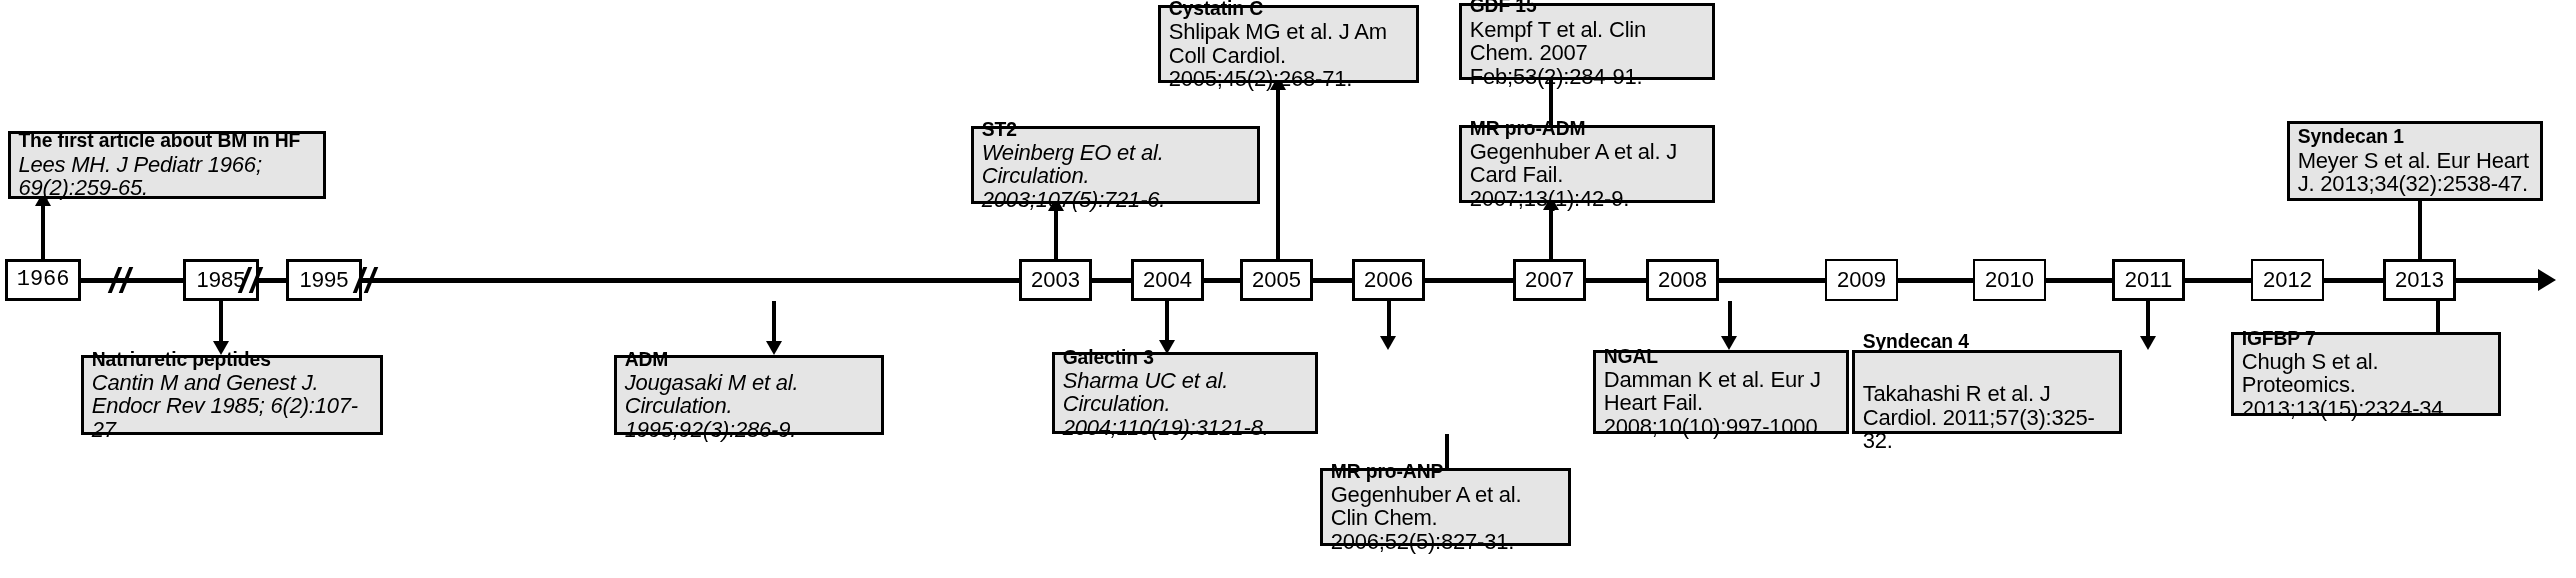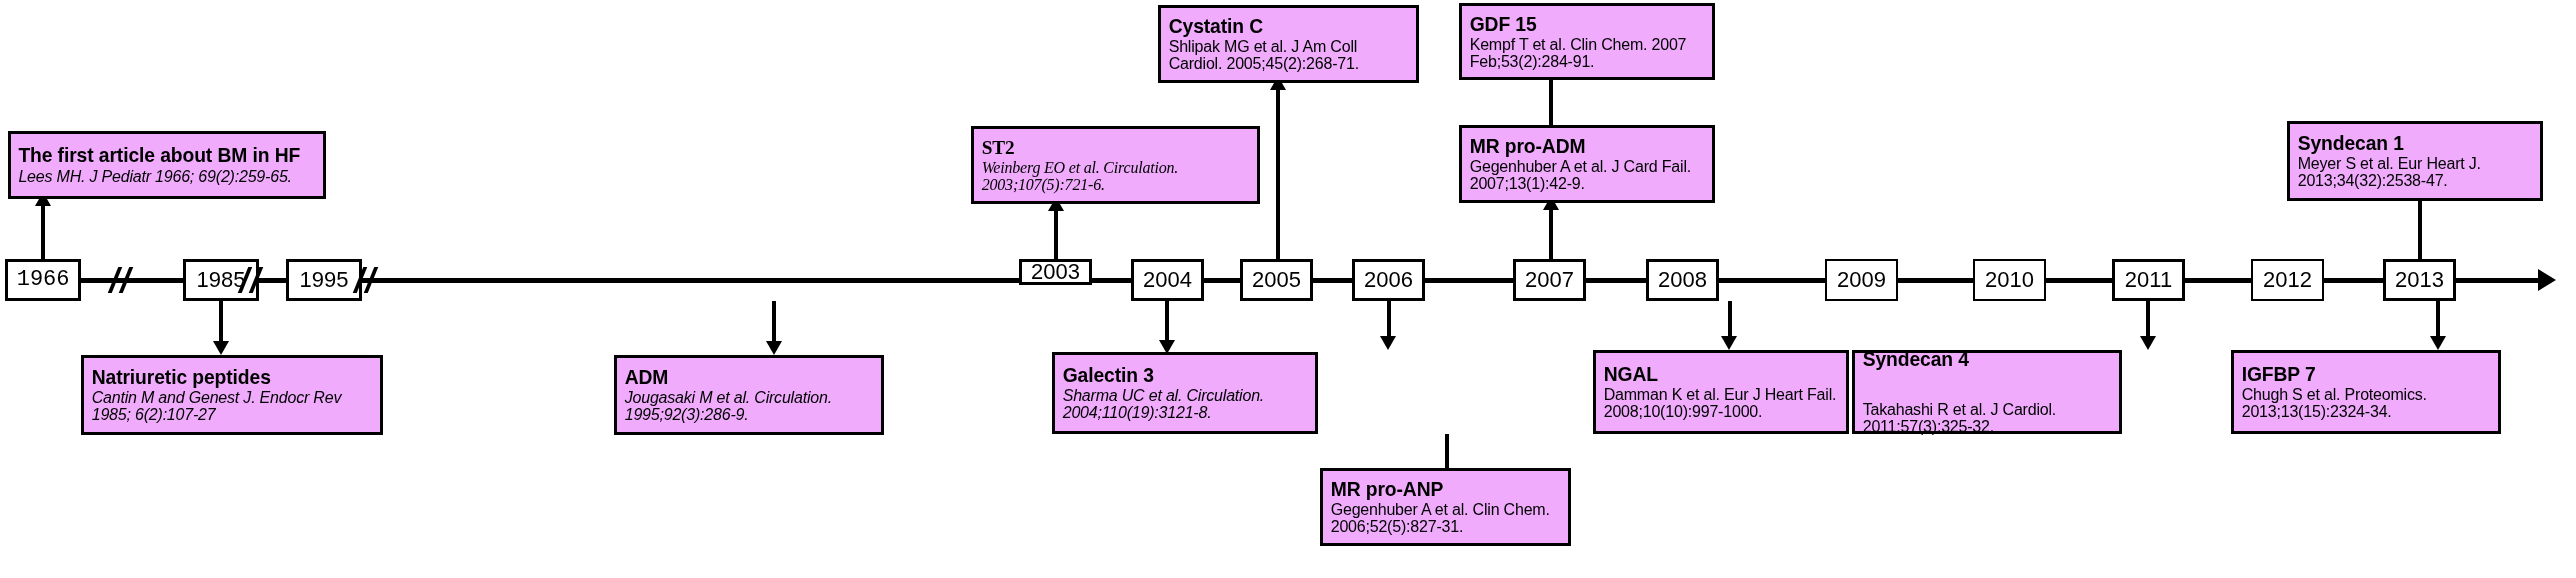--- a/index.html
+++ b/index.html
@@ -4,36 +4,36 @@
 <style>
   html,body{margin:0;padding:0;background:#ffffff;}
   body{width:2576px;height:578px;font-family:"Liberation Sans",sans-serif;color:#000;}
   #stage{position:relative;width:2576px;height:578px;overflow:hidden;background:#fff;}
 
   
   .cbox{
     position:absolute;
     box-sizing:border-box;
     border:3.2px solid #000;
-    background:#f0abfc;
+    background:#e5e5e5;
     padding:5.1px 6.4px 3.9px 7.7px;
     display:flex;
     flex-direction:column;
     justify-content:center;
     z-index:5;
   }
   .cbox .ttl{
     font-weight:bold;
     font-size:19.3px;
     line-height:1.03;
     letter-spacing:-0.1px;
     white-space:nowrap;
   }
   .cbox .cite{
-    font-size:16px;
+    font-size:22px;
     line-height:1.07;
     letter-spacing:-0.2px;
     margin-top:1.3px;
   }
   .cbox .cite.ital{font-style:italic;}
 
   
   .axis-line{
     position:absolute;
     height:4.5px;
@@ -99,21 +99,21 @@
 
 <div id="stage">
 
   <div class="cbox" style="left:7.7px; top:131px; width:318px; height:68px;">
     <div class="ttl">The first article about BM in HF</div>
     <div class="cite ital">Lees MH. J Pediatr 1966; 69(2):259-65.</div>
   </div>
   <div class="conn" style="left:41px; top:199px; height:72px;"></div>
   <div class="arrowhead-up" style="left:35px; top:192px;"></div>
 
-  <div class="cbox" style="left:971px; top:126px; width:289px; height:78px;font-family:Liberation Serif, serif;">
+  <div class="cbox" style="left:971px; top:126px; width:289px; height:78px;">
     <div class="ttl">ST2</div>
     <div class="cite ital">Weinberg EO et al. Circulation. 2003;107(5):721-6.</div>
   </div>
   <div class="conn" style="left:1054px; top:205px; height:67px;"></div>
   <div class="arrowhead-up" style="left:1048px; top:197px;"></div>
 
   <div class="cbox" style="left:1158px; top:5.1px; width:261px; height:78px;">
     <div class="ttl">Cystatin C</div>
     <div class="cite">Shlipak MG et al. J Am Coll Cardiol. 2005;45(2):268-71.</div>
   </div>
@@ -157,21 +157,21 @@
 
   <div class="ybox thick" style="left:5.1px;    top:259px; width:76px; height:42px;font-family:Liberation Mono, monospace;">
       <span>1966</span>
     </div>
   <div class="ybox thick" style="left:183px;  top:259px; width:76px; height:42px;">
       <span>1985</span>
     </div>
   <div class="ybox thick" style="left:286px;  top:259px; width:76px; height:42px;">
       <span>1995</span>
     </div>
-  <div class="ybox thick" style="left:1019px; top:259px; width:73px; height:26px;">
+  <div class="ybox thick" style="left:1019px; top:259px; width:73px; height:42px;">
       <span>2003</span>
     </div>
   <div class="ybox thick" style="left:1131px; top:259px; width:73px; height:42px;">
       <span>2004</span>
     </div>
   <div class="ybox thick" style="left:1240px; top:259px; width:73px; height:42px;">
       <span>2005</span>
     </div>
   <div class="ybox thick" style="left:1352px; top:259px; width:73px; height:42px;">
       <span>2006</span>
@@ -237,19 +237,19 @@
 
   <div class="conn" style="left:2146px; top:301px; height:35px;"></div>
   <div class="arrowhead-down" style="left:2140px; top:336px;"></div>
   <div class="cbox" style="left:1852px; top:350px; width:270px; height:84px;gap:29px;">
     <div class="ttl">Syndecan 4</div>
     <div class="cite">Takahashi R et al. J Cardiol. 2011;57(3):325-32.</div>
   </div>
 
   <div class="conn" style="left:2436px; top:301px; height:35px;"></div>
   <div class="arrowhead-down" style="left:2430px; top:336px;"></div>
-  <div class="cbox" style="left:2231px; top:350px; width:270px; height:84px;">
+  <div class="cbox" style="left:2231px; top:332px; width:270px; height:84px;">
     <div class="ttl">IGFBP 7</div>
     <div class="cite">Chugh S et al. Proteomics. 2013;13(15):2324-34.</div>
   </div>
 
 </div>
 
 
 </body></html>

